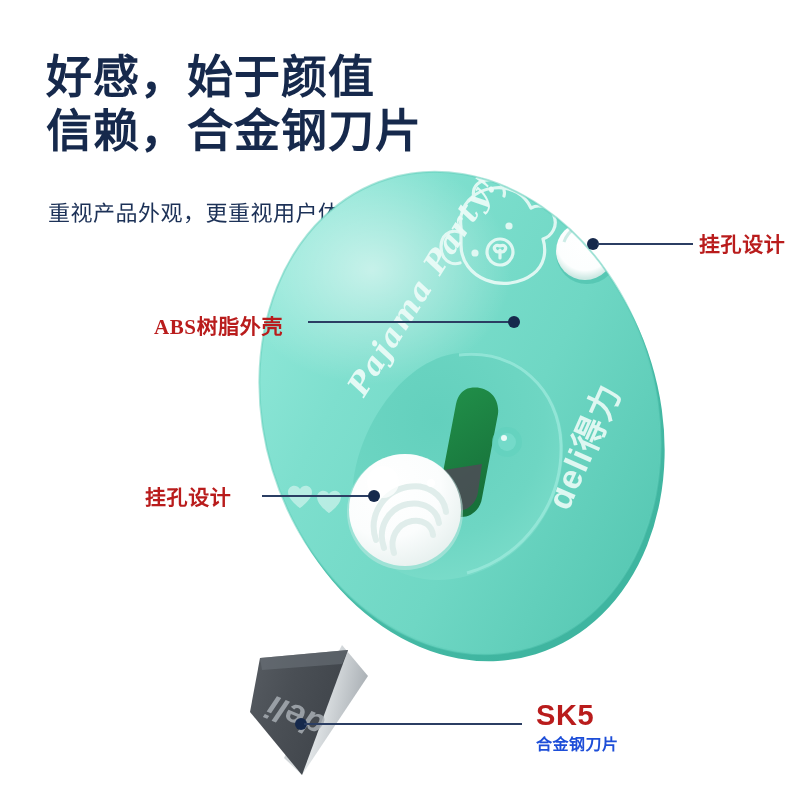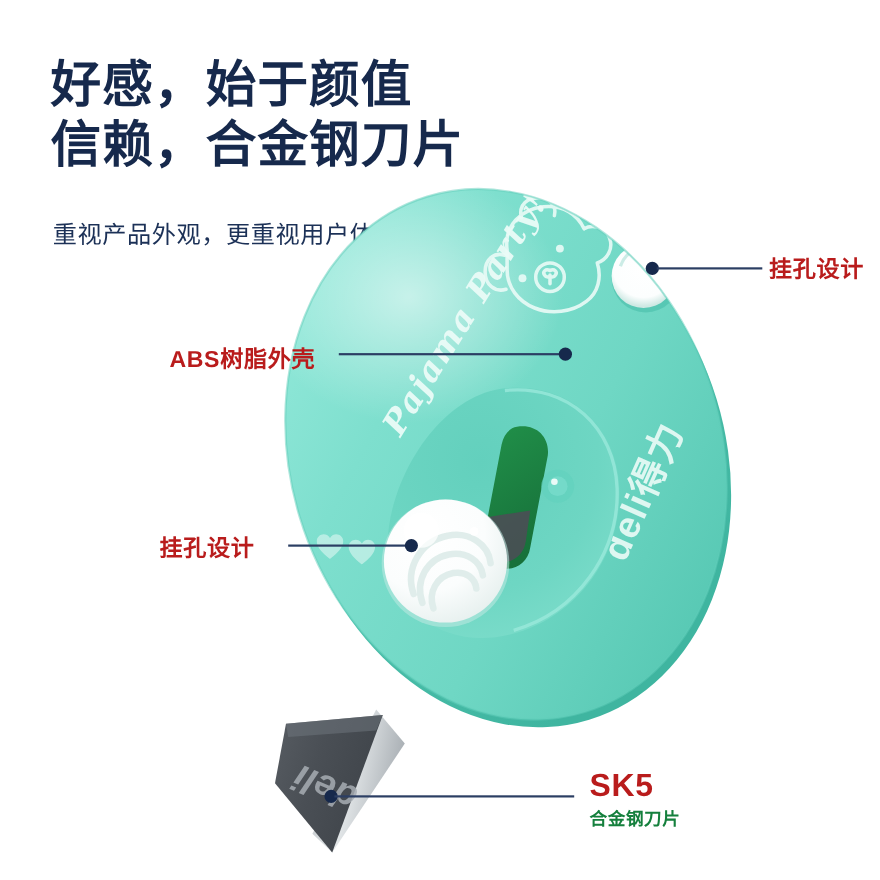--- a/index.html
+++ b/index.html
@@ -52,26 +52,26 @@
     font-size: 21px;
     font-weight: bold;
     color: #b91c1c;
     white-space: nowrap;
     letter-spacing: 0.6px;
   }
   .callout-sub {
     position: absolute;
     font-size: 16px;
     font-weight: bold;
-    color: #15803d;
+    color: #1d4ed8;
     white-space: nowrap;
     letter-spacing: 0.5px;
   }
   #label-hole   { left: 687px; top: 228px; }
-  #label-abs    { left: 142px; top: 310px; }
+  #label-abs    { left: 142px; top: 310px; font-family: Liberation Serif, serif; }
   #label-lock   { left: 133px; top: 481px; }
   #label-sk5    { left: 524px; top: 699px; font-size: 29px; }
   #label-sk5sub { left: 524px; top: 731px; }
 
   
   .leader {
     position: absolute;
     height: 2px;
     background: #2B3E63;
   }

